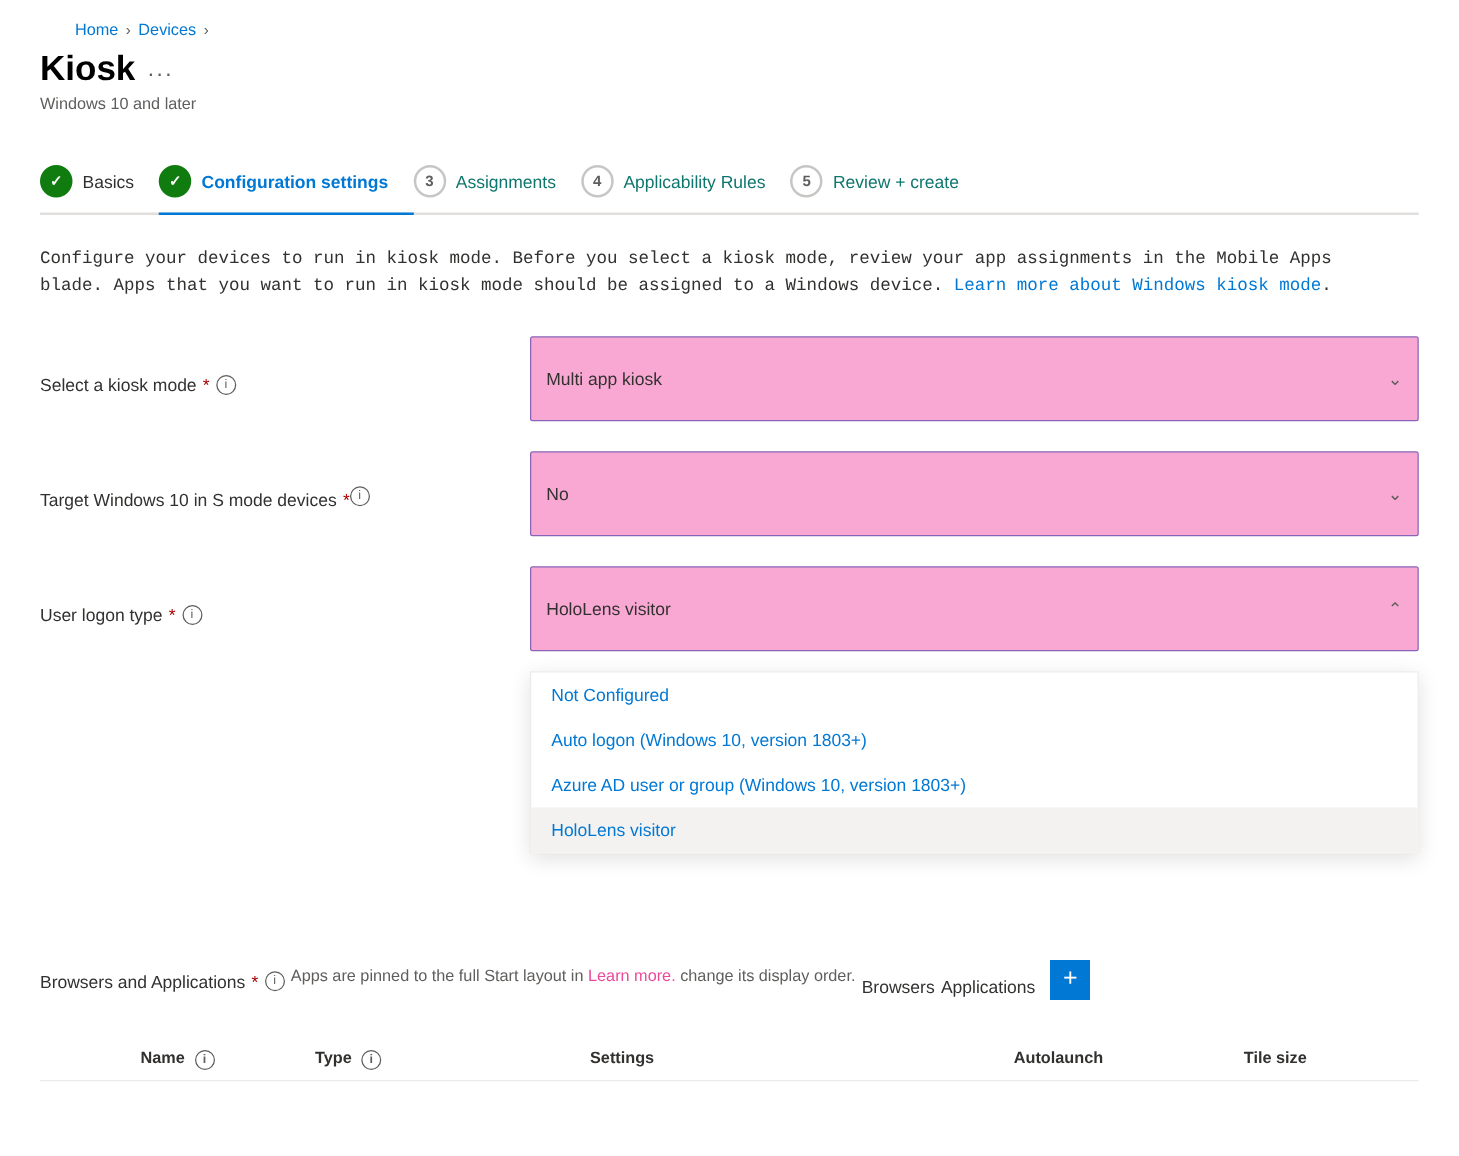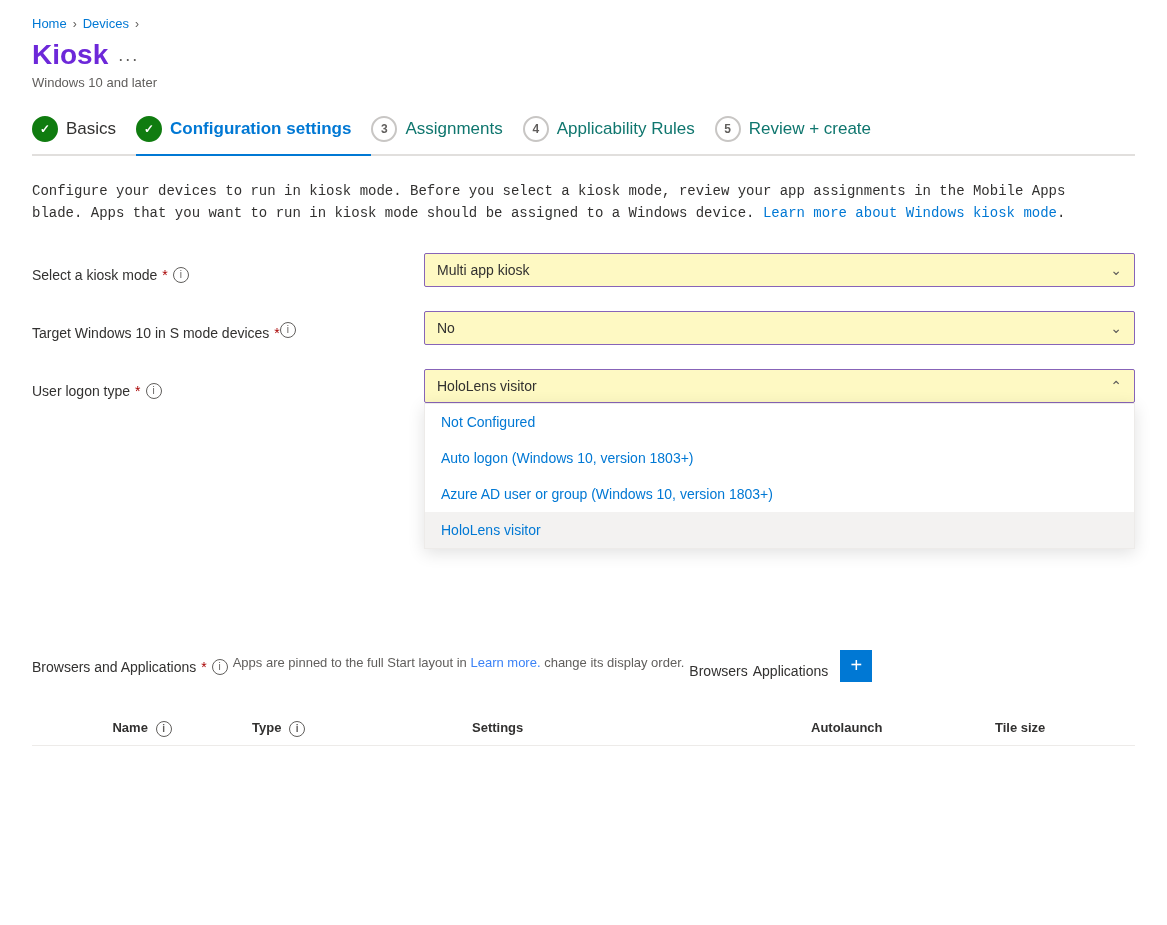--- a/index.html
+++ b/index.html
@@ -14,52 +14,53 @@
       padding: 16px 32px;
     }
     
     .breadcrumb {
       display: flex;
       align-items: flex-end;
       gap: 6px;
       font-size: 13px;
       color: #0078d4;
       margin-bottom: 8px;
+      margin-left: 28px;
     }
     .breadcrumb a {
       color: #0078d4;
       text-decoration: none;
       cursor: pointer;
     }
     .breadcrumb-sep {
       color: #605e5c;
       font-size: 12px;
     }
     
     .page-title-row {
       display: flex;
       align-items: center;
       gap: 10px;
       margin-bottom: 4px;
     }
     .page-title {
       font-size: 28px;
       font-weight: 600;
-      color: #6d28d9;
+      color: #000000;
     }
     .page-ellipsis {
       font-size: 18px;
       color: #605e5c;
       cursor: pointer;
       letter-spacing: 2px;
     }
     .page-subtitle {
       font-size: 13px;
       color: #605e5c;
-      margin-bottom: 16px;
+      margin-bottom: 32px;
     }
     
     .wizard-steps {
       display: flex;
       align-items: center;
       border-bottom: 2px solid #e1dfdd;
       margin-bottom: 24px;
       gap: 0;
     }
     .step {
@@ -88,21 +89,21 @@
       font-weight: 600;
       background: #fff;
       flex-shrink: 0;
     }
     .step-circle.completed {
       background: #107c10;
       border-color: #107c10;
       color: #fff;
     }
     .step-label {
-      font-size: 17px;
+      font-size: 14px;
       color: #323130;
     }
     .step.active .step-label {
       color: #0078d4;
       font-weight: 600;
     }
     .step-label.muted { color: #0f766e; }
     
     .description {
       font-size: 14px;
@@ -153,24 +154,24 @@
       flex-shrink: 0;
     }
     .form-control-wrapper {
       flex: 1;
       max-width: 730px;
     }
     .dropdown {
       width: 100%;
       border: 1.5px solid #8764b8;
       border-radius: 2px;
-      padding: 8px 12px;
-      font-size: 14px;
-      color: #323130;
-      background: #fef9c3;
+      padding: 25px 12px;
+      font-size: 14px;
+      color: #323130;
+      background: #f9a8d4;
       display: flex;
       align-items: center;
       justify-content: space-between;
       cursor: pointer;
       position: relative;
     }
     .dropdown-open {
       border-color: #8764b8;
       border-bottom: 1.5px solid #8764b8;
     }
@@ -213,21 +214,21 @@
       color: #323130;
       margin-bottom: 8px;
     }
     .section-description {
       font-size: 13px;
       color: #605e5c;
       margin-bottom: 16px;
       line-height: 1.5;
     }
     .section-description a {
-      color: #3b82f6;
+      color: #ec4899;
       text-decoration: none;
     }
     
     .sub-item {
       display: flex;
       align-items: center;
       gap: 8px;
       padding: 8px 0;
       font-size: 14px;
       color: #323130;
@@ -366,21 +367,21 @@
       <span class="required-star">*</span>
       <span class="info-icon">i</span>
     </div>
     <div class="form-control-wrapper">
       <div class="dropdown dropdown-open">
         <span>HoloLens visitor</span>
         <span class="chevron-icon">⌃</span>
       </div>
 
       <div style="position:relative; width:100%;">
-        <div class="dropdown-menu" style="position:absolute; top:0; left:0; width:100%;">
+        <div class="dropdown-menu" style="position:absolute; top:16px; left:0; width:100%;">
           <div class="dropdown-item">Not Configured</div>
           <div class="dropdown-item">Auto logon (Windows 10, version 1803+)</div>
           <div class="dropdown-item">Azure AD user or group (Windows 10, version 1803+)</div>
           <div class="dropdown-item selected">HoloLens visitor</div>
         </div>
       </div>
     </div>
   </div>
 
   <div style="margin-top: 240px;">

